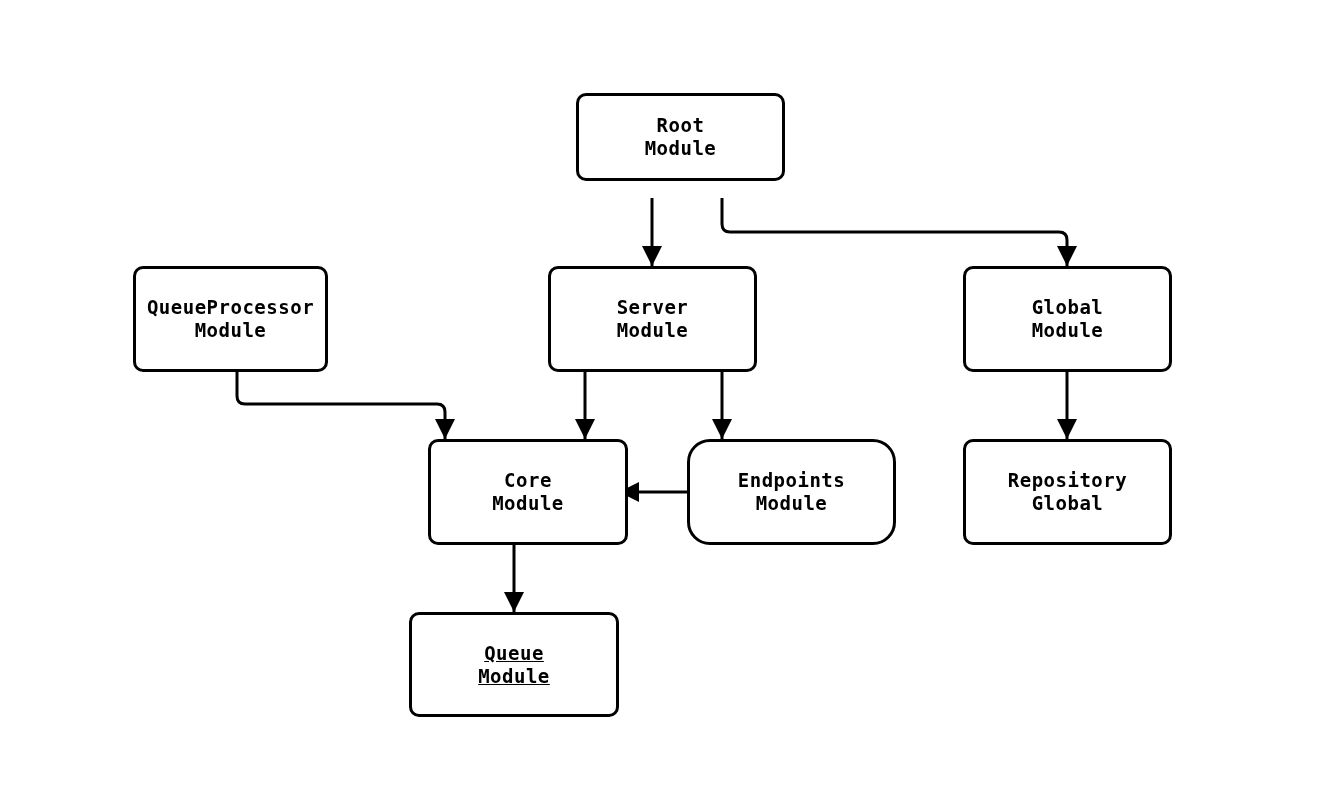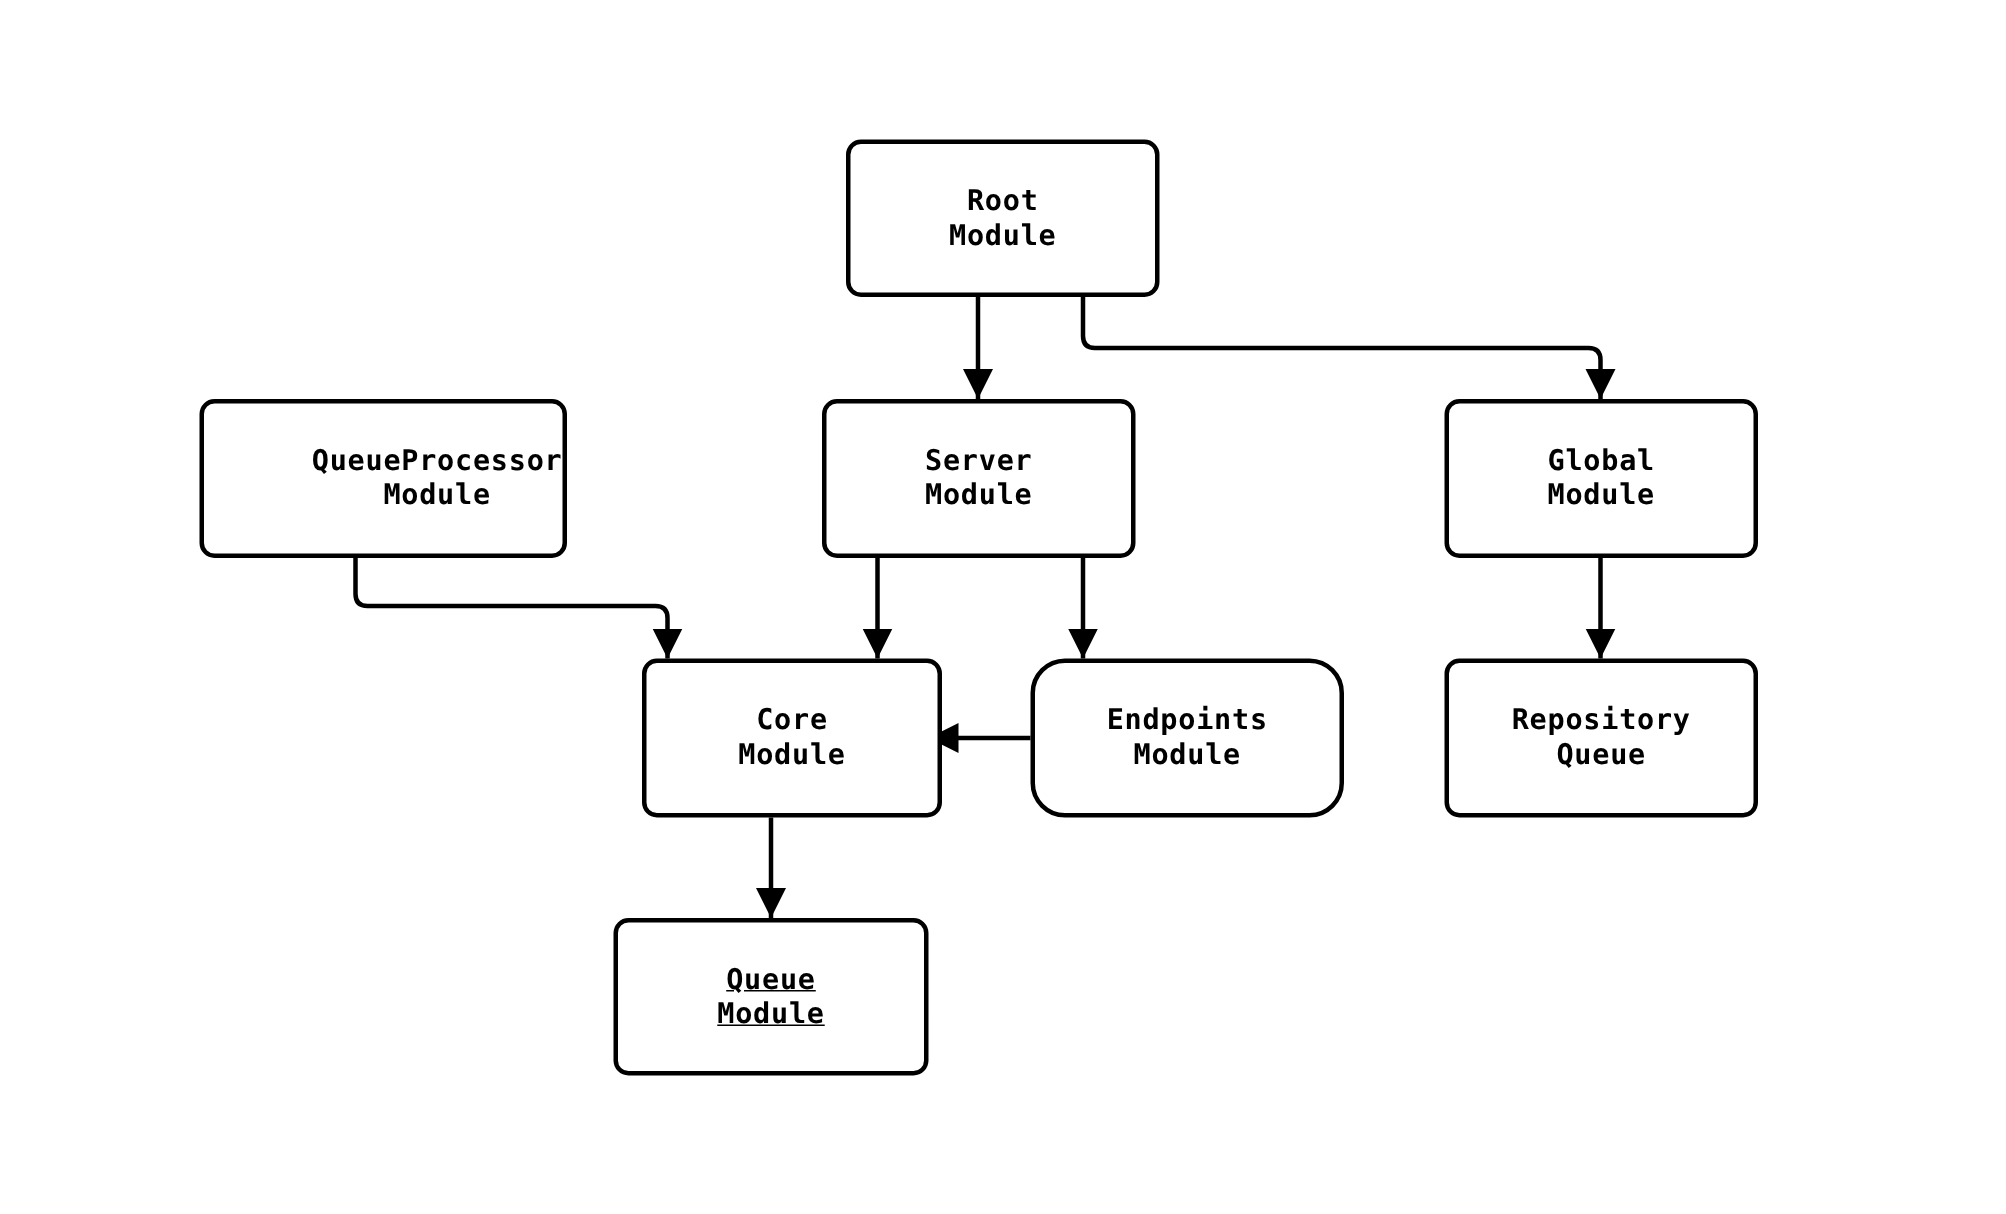--- a/index.html
+++ b/index.html
@@ -65,25 +65,25 @@
   <path d="M652,198 L652,266" class="edge" marker-end="url(#arrowhead)"></path>
       <path d="M722,198 L722,224 Q722,232 730,232 L1059,232 Q1067,232 1067,240 L1067,266" class="edge" marker-end="url(#arrowhead)"></path>
       <path d="M237,372 L237,396 Q237,404 245,404 L437,404 Q445,404 445,412 L445,439" class="edge" marker-end="url(#arrowhead)"></path>
       <path d="M585,372 L585,439" class="edge" marker-end="url(#arrowhead)"></path>
       <path d="M722,372 L722,439" class="edge" marker-end="url(#arrowhead)"></path>
       <path d="M687,492 L619,492" class="edge" marker-end="url(#arrowhead)"></path>
       <path d="M1067,372 L1067,439" class="edge" marker-end="url(#arrowhead)"></path>
       <path d="M514,545 L514,612" class="edge" marker-end="url(#arrowhead)"></path>
     </svg>
 
-  <div class="node" style="left: 564px; top: 93px; width: 209px; height: 105px;">
+  <div class="node" style="left: 576px; top: 93px; width: 209px; height: 88px;">
     <span class="node-label">Root
 Module</span>
   </div>
-  <div class="node" style="left: 133px; top: 266px; width: 245px; height: 106px; justify-content: flex-end;">
+  <div class="node" style="left: 133px; top: 266px; width: 195px; height: 106px;">
     <span class="node-label">QueueProcessor
 Module</span>
   </div>
   <div class="node" style="left: 548px; top: 266px; width: 209px; height: 106px;">
     <span class="node-label">Server
 Module</span>
   </div>
   <div class="node" style="left: 963px; top: 266px; width: 209px; height: 106px; align-items: center;">
     <span class="node-label">Global
 Module</span>
@@ -91,20 +91,20 @@
   <div class="node" style="left: 428px; top: 439px; width: 200px; height: 106px;">
     <span class="node-label">Core
 Module</span>
   </div>
   <div class="node" style="left: 687px; top: 439px; width: 209px; height: 106px; border-radius: 23px;">
     <span class="node-label">Endpoints
 Module</span>
   </div>
   <div class="node" style="left: 963px; top: 439px; width: 209px; height: 106px;">
     <span class="node-label">Repository
-Queue</span>
+Global</span>
   </div>
   <div class="node" style="left: 409px; top: 612px; width: 210px; height: 105px; text-decoration: underline;">
     <span class="node-label">Queue
 Module</span>
   </div>
 
 </div>
 
 </body></html>

